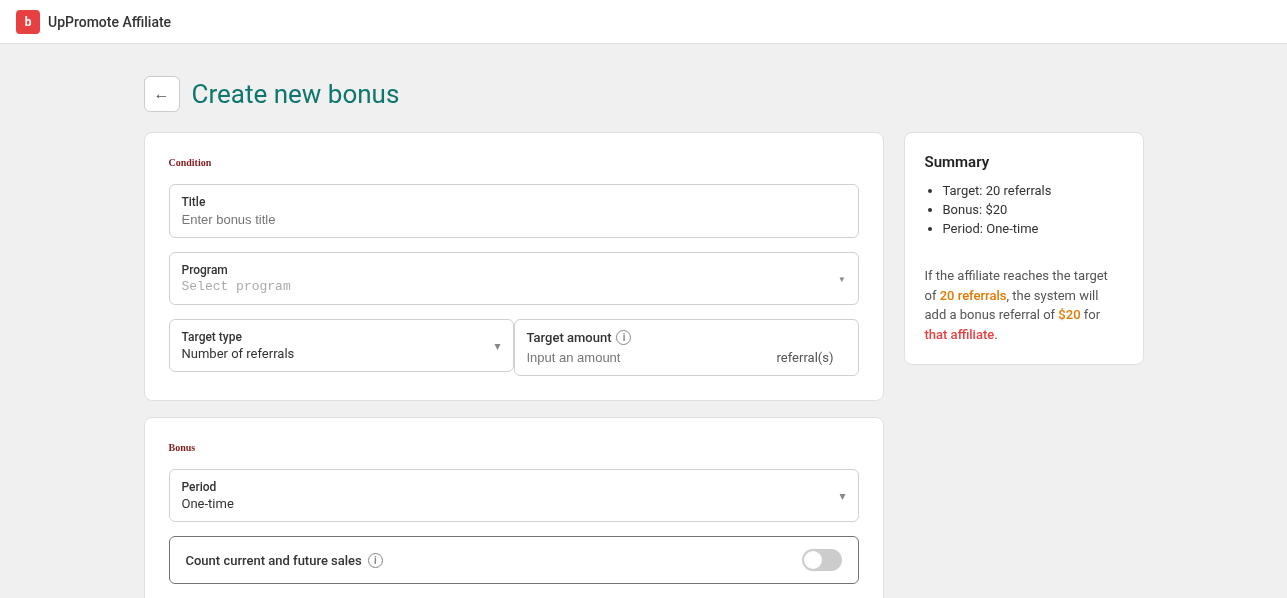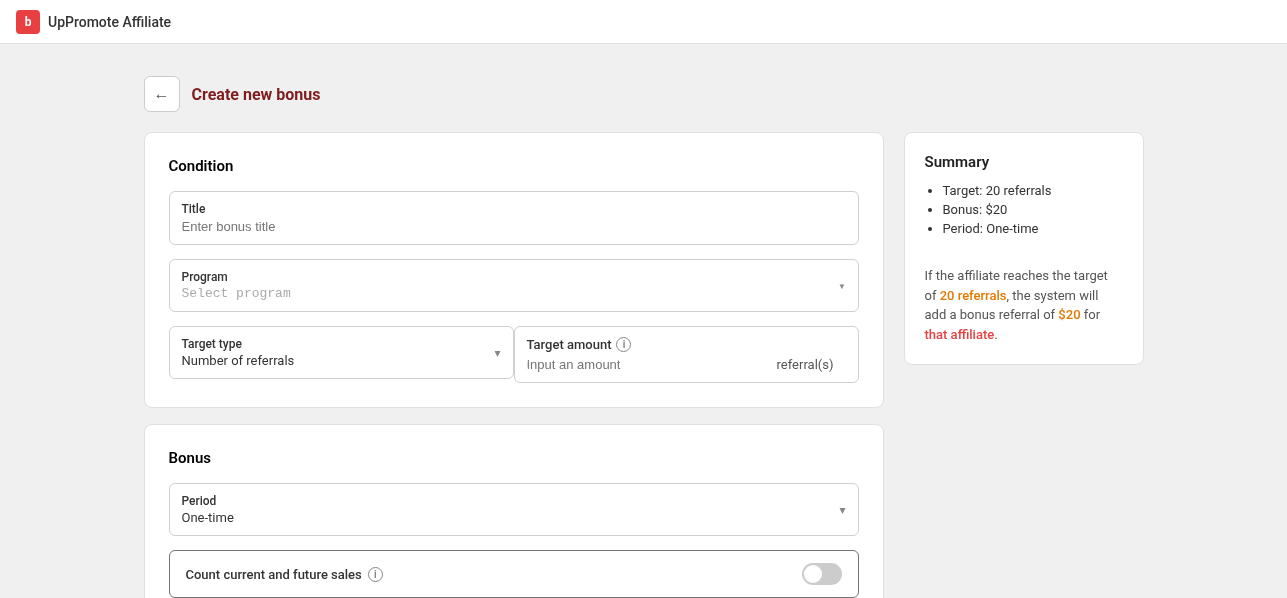--- a/index.html
+++ b/index.html
@@ -69,39 +69,40 @@
       border: 1px solid #ccc;
       background: #fff;
       border-radius: 6px;
       display: flex; align-items: center; justify-content: center;
       cursor: pointer;
       color: #555;
       font-size: 16px;
     }
 
     .page-title {
-      font-size: 16px;
-      font-weight: 700;
-      color: #7f1d1d;
+      font-size: 26px;
+      font-weight: 400;
+      color: #0f766e;
     }
 
     
     .card {
       background: #fff;
       border-radius: 8px;
       border: 1px solid #e0e0e0;
       padding: 24px;
       margin-bottom: 16px;
     }
 
     .card-title {
-      font-size: 15px;
+      font-size: 10px;
       font-weight: 600;
-      color: #000000;
+      color: #7f1d1d;
       margin-bottom: 16px;
+      font-family: Liberation Serif, serif;
     }
 
     .form-group {
       margin-bottom: 14px;
     }
 
     .form-input {
       width: 100%;
       border: 1px solid #d0d0d0;
       border-radius: 6px;

